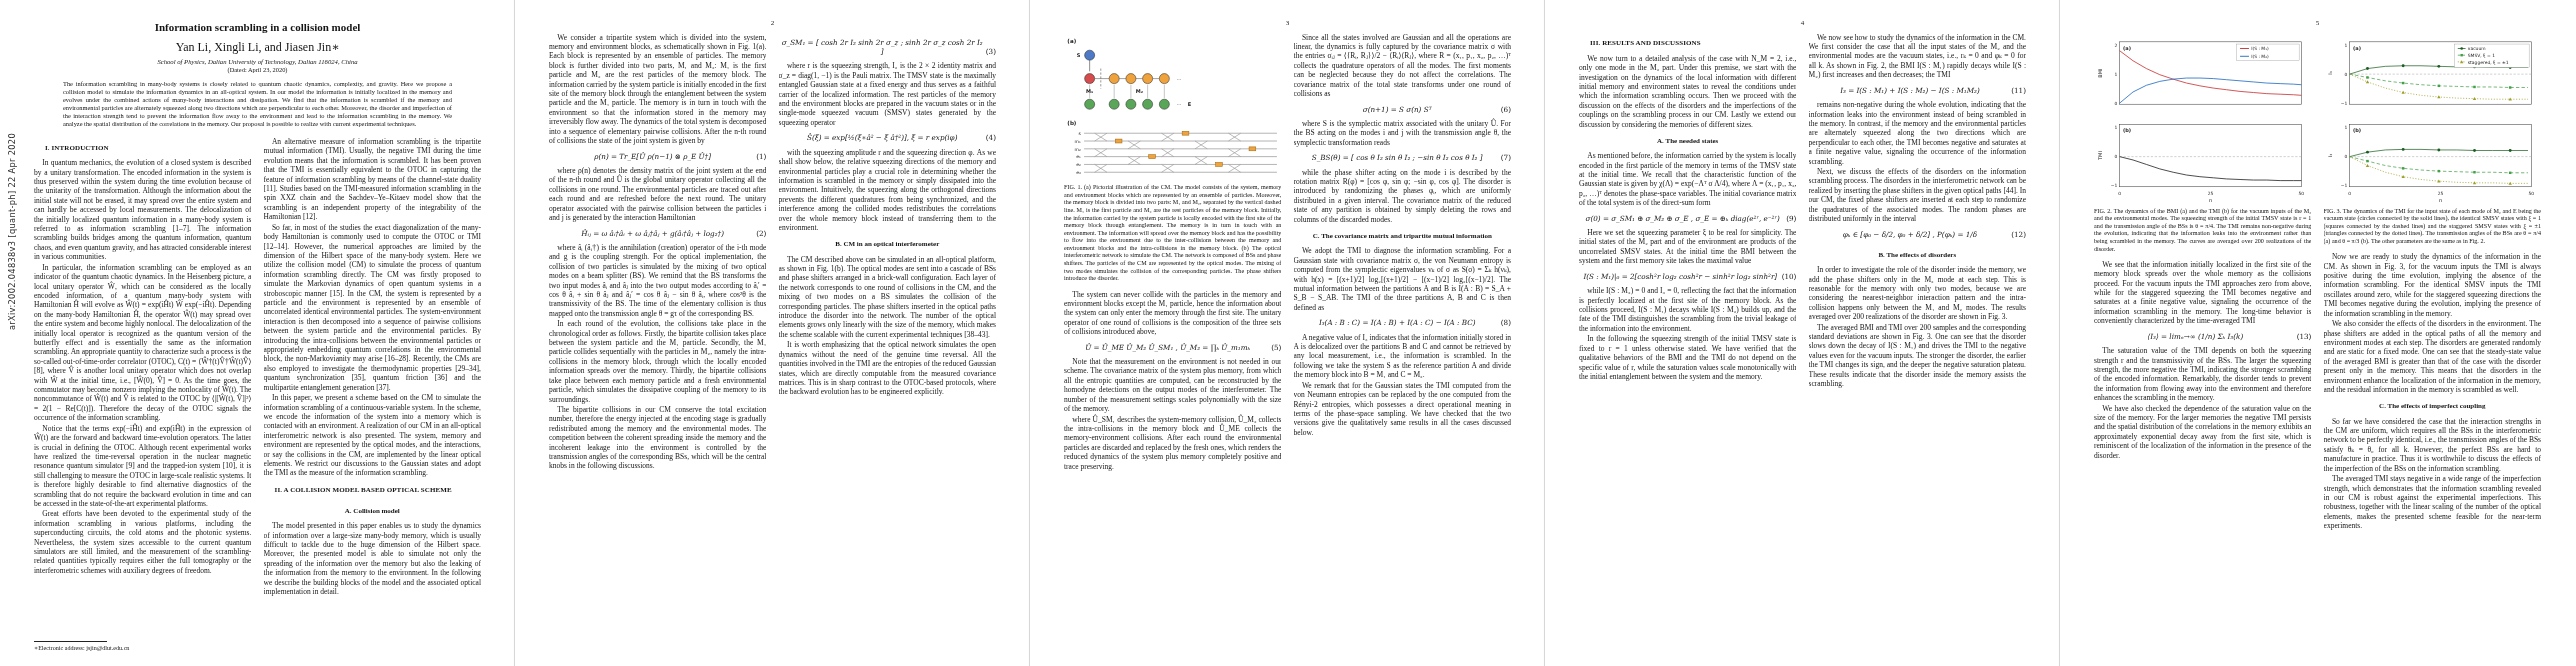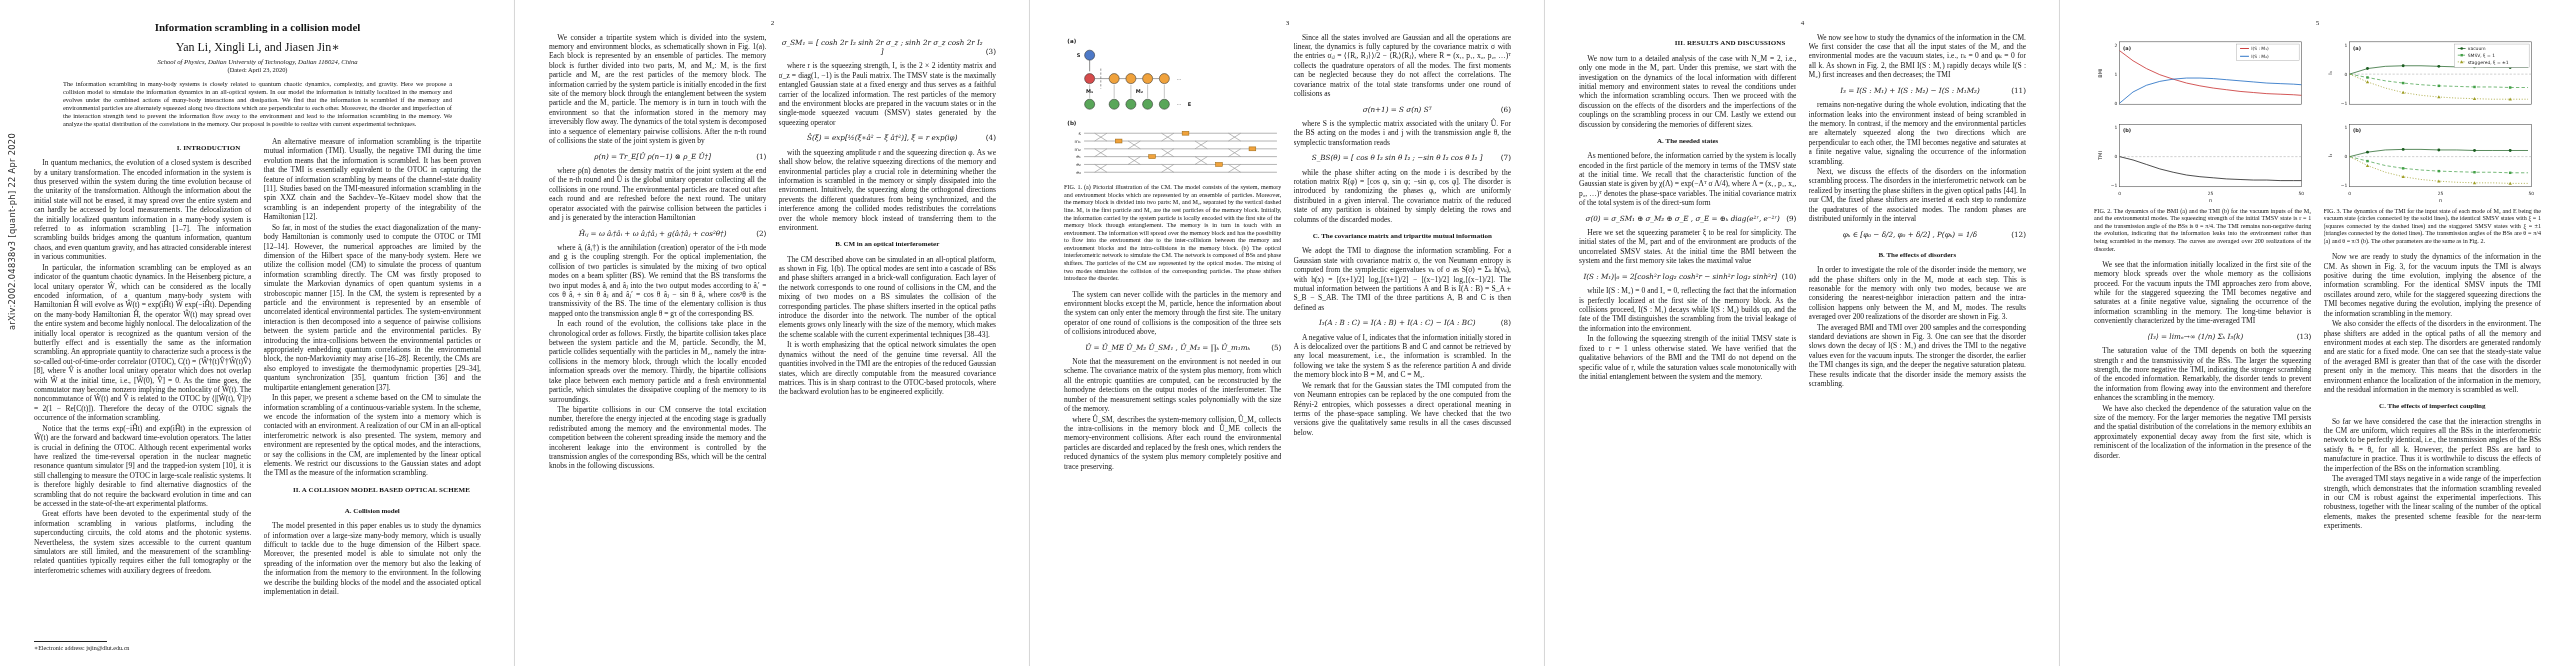--- a/index.html
+++ b/index.html
@@ -8,21 +8,21 @@
     width:515px;height:667px;box-sizing:border-box;background:#ffffff;
     padding:19px 34px 14.5px;display:flex;flex-direction:column;position:relative;
     font-family:"Liberation Serif","DejaVu Serif",serif;color:#151515;
   }
   .page + .page{box-shadow:-0.6px 0 0 #c9c9c9, -1.1px 0 0 #ececec;}
   .pageno{text-align:center;font-size:7px;margin:0 0 5.6px;color:#222;}
   .cols{flex:1;display:flex;gap:12.2px;overflow:hidden;}
   .col{flex:1;overflow:hidden;font-size:7.5px;line-height:9.4px;text-align:justify;display:flex;flex-direction:column;}
   .col > *{flex:0 0 auto;}
   p.blk-p{margin:0 0 1.1px;text-indent:8.3px;}
-  .blk-h1{font-weight:bold;text-align:right;font-size:7px;margin:6.7px 11px 5px;letter-spacing:0.1px;}
+  .blk-h1{font-weight:bold;text-align:left;font-size:7px;margin:6.7px 11px 5px;letter-spacing:0.1px;}
   .blk-h2{font-weight:bold;text-align:center;font-size:7px;margin:6.7px 12.2px 5px;}
   .blk-eq{display:flex;align-items:flex-end;margin:5px 0;font-family:"DejaVu Serif","Liberation Serif",serif;font-size:7.2px;}
   .eq-body{flex:1;text-align:center;font-style:italic;padding:0 2.2px;}
   .eq-no{font-style:normal;}
   .blk-cap{font-size:6.1px;line-height:7.6px;margin:3.3px 0 6.7px;text-align:justify;color:#111;}
   .blk-fn{margin-top:auto;font-size:6.1px;line-height:7.5px;text-align:left;}
   .blk-fn::before{content:"";display:block;width:73px;border-top:0.6px solid #222;margin:0 0 2.8px;}
   figure.fig{margin:1.1px 0 1.1px;}
   figure.fig svg{display:block;width:100%;height:auto;}
   .titleblock{text-align:center;margin:1.1px 0 9px;}
@@ -78,21 +78,21 @@
     <div class="pageno">2</div>
     <div class="cols">
       <div class="col">
           <p class="blk-p">We consider a tripartite system which is divided into the system, memory and environment blocks, as schematically shown in Fig. 1(a). Each block is represented by an ensemble of particles. The memory block is further divided into two parts, M₁ and M₂: M₁ is the first particle and M₂ are the rest particles of the memory block. The information carried by the system particle is initially encoded in the first site of the memory block through the entanglement between the system particle and the M₁ particle. The memory is in turn in touch with the environment so that the information stored in the memory may irreversibly flow away. The dynamics of the total system is decomposed into a sequence of elementary pairwise collisions. After the n-th round of collisions the state of the joint system is given by</p>
           <div class="blk-eq">
             <span class="eq-body">ρ(n) = Tr_E[Û ρ(n−1) ⊗ ρ_E Û†]</span>
             <span class="eq-no">(1)</span>
           </div>
           <p class="blk-p">where ρ(n) denotes the density matrix of the joint system at the end of the n-th round and Û is the global unitary operator collecting all the collisions in one round. The environmental particles are traced out after each round and are refreshed before the next round. The unitary operator associated with the pairwise collision between the particles i and j is generated by the interaction Hamiltonian</p>
           <div class="blk-eq">
-            <span class="eq-body">Ĥᵢⱼ = ω âᵢ†âᵢ + ω âⱼ†âⱼ + g(âᵢ†âⱼ + cos²θ†)</span>
+            <span class="eq-body">Ĥᵢⱼ = ω âᵢ†âᵢ + ω âⱼ†âⱼ + g(âᵢ†âⱼ + log₂†)</span>
             <span class="eq-no">(2)</span>
           </div>
           <p class="blk-p">where âᵢ (âᵢ†) is the annihilation (creation) operator of the i-th mode and g is the coupling strength. For the optical implementation, the collision of two particles is simulated by the mixing of two optical modes on a beam splitter (BS). We remind that the BS transforms the two input modes âᵢ and âⱼ into the two output modes according to âᵢ′ = cos θ âᵢ + sin θ âⱼ and âⱼ′ = cos θ âⱼ − sin θ âᵢ, where cos²θ is the transmissivity of the BS. The time of the elementary collision is thus mapped onto the transmission angle θ = gτ of the corresponding BS.</p>
           <p class="blk-p">In each round of the evolution, the collisions take place in the chronological order as follows. Firstly, the bipartite collision takes place between the system particle and the M₁ particle. Secondly, the M₁ particle collides sequentially with the particles in M₂, namely the intra-collisions in the memory block,  through which the locally encoded information spreads over the memory. Thirdly, the bipartite collisions take place between each memory particle and a fresh environmental particle, which simulates the dissipative coupling of the memory to its surroundings.</p>
           <p class="blk-p">The bipartite collisions in our CM conserve the total excitation number, therefore the energy injected at the encoding stage is gradually redistributed among the memory and the environmental modes. The competition between the coherent spreading inside the memory and the incoherent leakage into the environment is controlled by the transmission angles of the corresponding BSs, which will be the central knobs in the following discussions.</p>
         </div>
       <div class="col">
           <div class="blk-eq">
             <span class="eq-body">σ_SM₁ = [ cosh 2r I₂   sinh 2r σ_z ;  sinh 2r σ_z   cosh 2r I₂ ]</span>
             <span class="eq-no">(3)</span>

